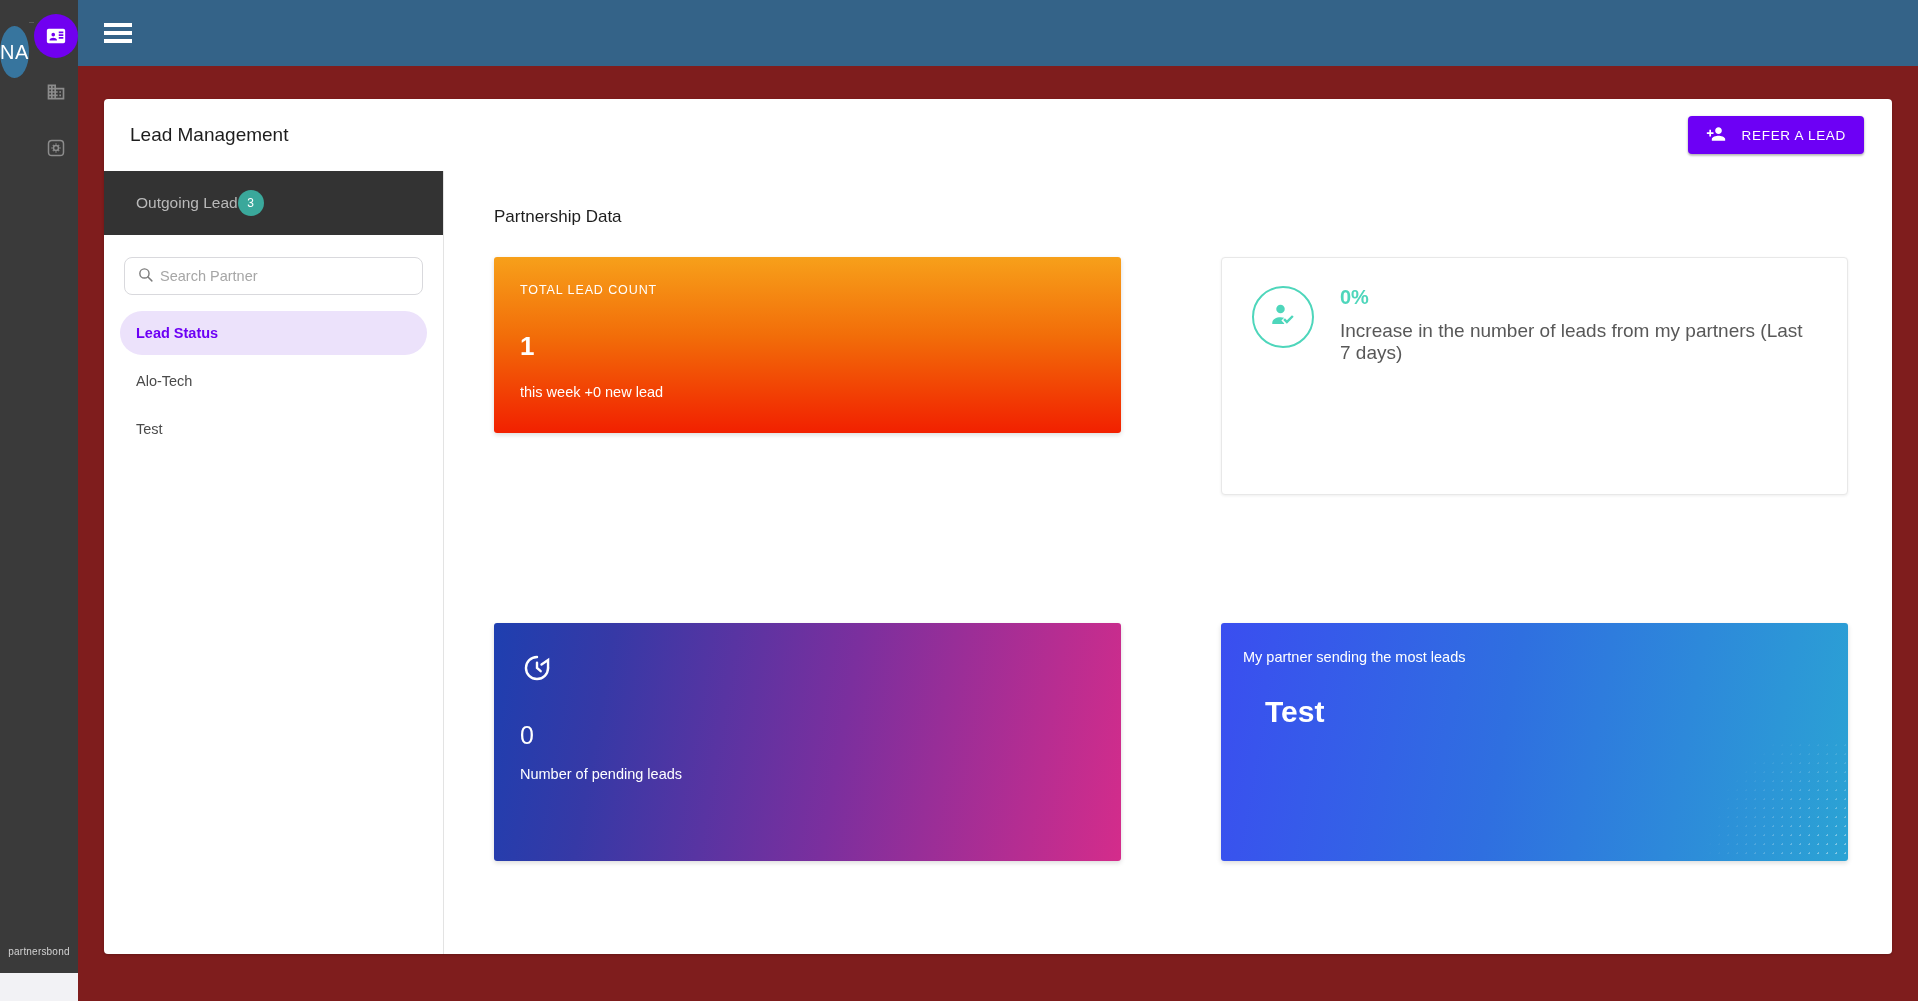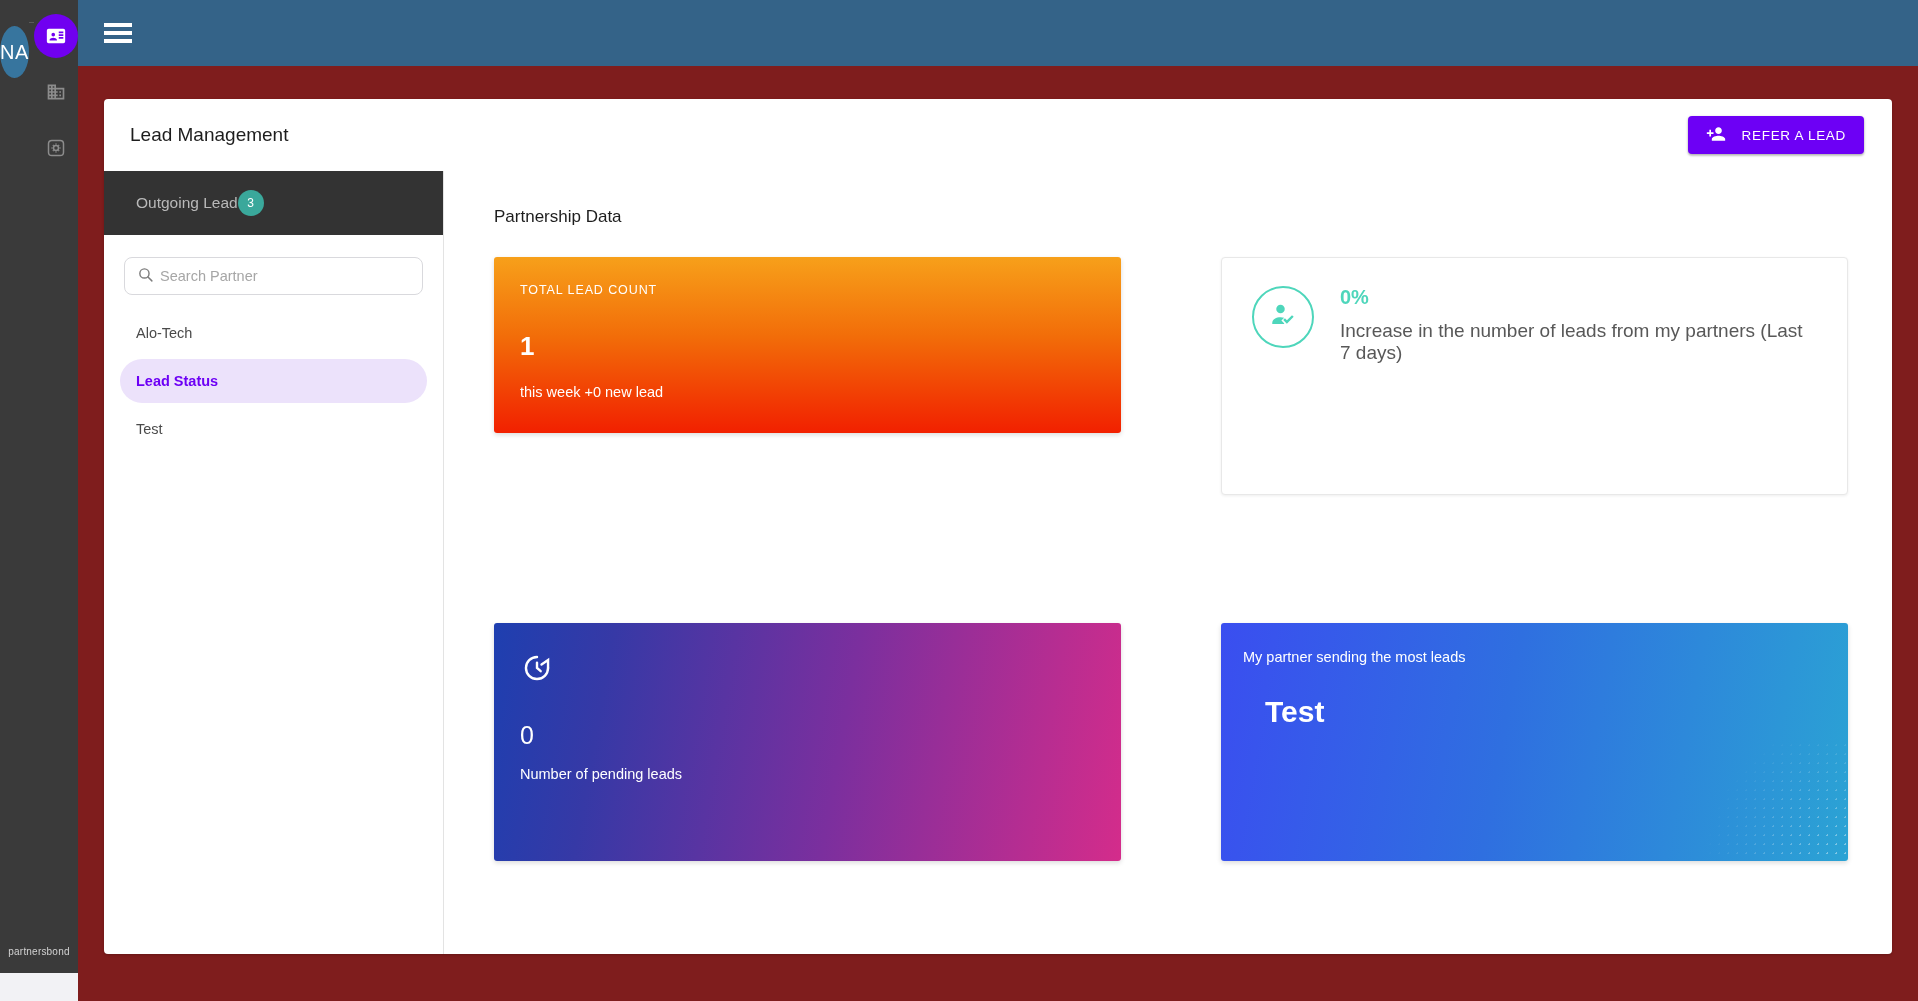--- a/index.html
+++ b/index.html
@@ -293,25 +293,25 @@
                 <svg width="17" height="17" viewBox="0 0 24 24" fill="none" stroke="#7c7c7c" stroke-width="2">
                   <circle cx="10.5" cy="10.5" r="6.5"></circle>
                   <path d="M15.5 15.5L21 21" stroke-linecap="round"></path>
                 </svg>
               </span>
               <input type="text" placeholder="Search Partner" style="">
             </div>
           </div>
 
           <div class="partner-list">
+            <div class="partner-item selected">
+              <span>Lead Status</span>
+            </div>
             <div class="partner-item">
               <span>Alo-Tech</span>
-            </div>
-            <div class="partner-item selected">
-              <span>Lead Status</span>
             </div>
             <div class="partner-item">
               <span>Test</span>
             </div>
           </div>
         </div>
 
         <div class="right-col">
           <div class="section-title">Partnership Data</div>
 

